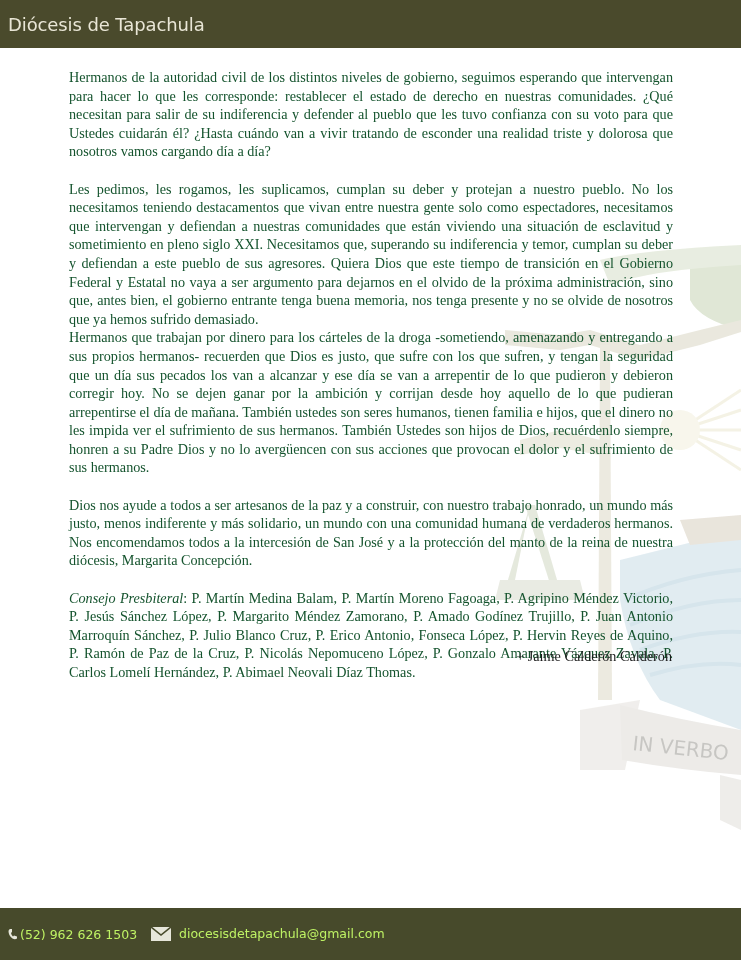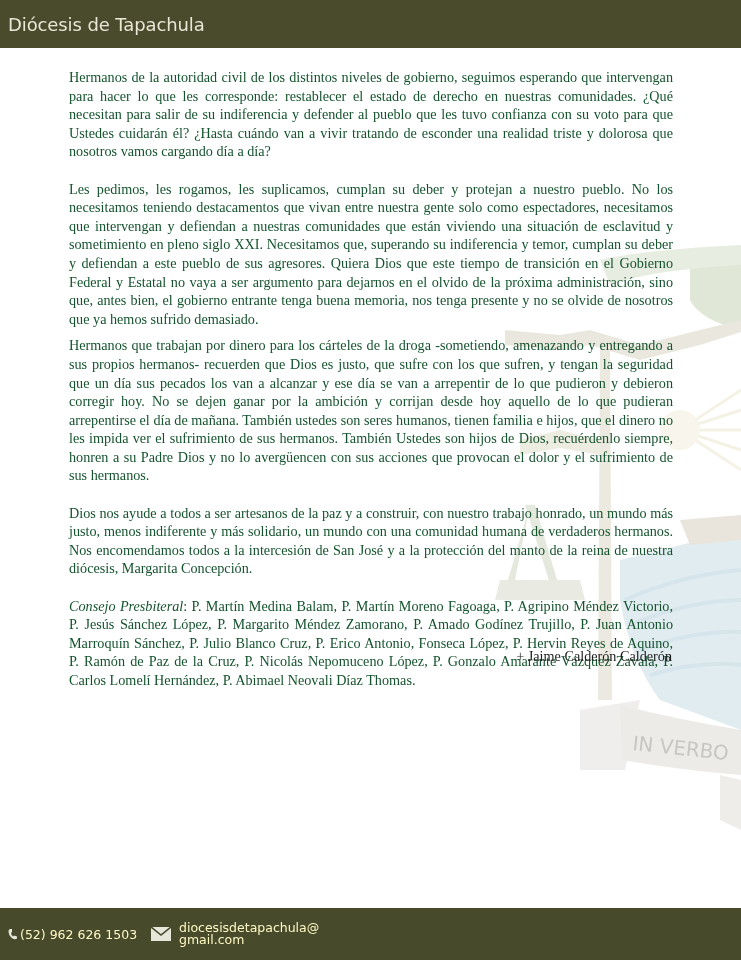--- a/index.html
+++ b/index.html
@@ -17,34 +17,34 @@
   }
 
   .watermark { position: absolute; left: 0; top: 0; width: 741px; height: 960px; pointer-events: none; }
 
   .content {
     position: absolute; left: 69px; top: 68px; width: 604px;
     font-size: 14.2px; line-height: 18.6px; text-align: justify;
     color: #14532d;
   }
   .para { margin-bottom: 18.6px; }
-  .para.tight { margin-bottom: 8px; }
+  .para.tight { margin-bottom: 0; }
   .para.italic-lead em { font-style: italic; }
 
   .signature {
     position: absolute; right: 69px; top: 648px;
     font-size: 14.2px; text-align: right; color: #1c1c1c;
   }
   .signature .title-line { margin-top: 15px; }
 
   .footer {
     position: absolute; left: 0; top: 908px; width: 741px; height: 52px;
     background: #474a2b;
     display: flex; align-items: center;
-    font-family: "DejaVu Sans", sans-serif; color: #fef9c3;
+    font-family: "DejaVu Sans", sans-serif; color: #bef264;
   }
   .f-item { display: flex; align-items: center; position: absolute; top: 0; height: 52px; }
   .f-phone { left: 8px; font-size: 12.5px; }
   .f-email { left: 151px; font-size: 12.5px; line-height: 12px; }
   .f-web { left: 350px; font-size: 12.5px; }
   .f-addr { left: 545px; font-size: 10.5px; line-height: 11px; }
   .f-icon { display: inline-flex; align-items: center; justify-content: center; margin-right: 6px; }
 </style>
 </head>
 <body>
@@ -114,20 +114,20 @@
     <span>(52) 962 626 1503</span>
   </div>
 
   <div class="f-item f-email">
     <span class="f-icon" style="margin-right:8px;">
       <svg width="20" height="14" viewBox="0 0 20 14">
           <rect x="0" y="0" width="20" height="14" fill="#e6e6da"></rect>
           <path d="M0 0 L10 8 L20 0" stroke="#474a2b" stroke-width="1.6" fill="none"></path>
         </svg>
     </span>
-    <span style="display:flex;flex-direction:column;">
+    <span style="display:flex;flex-direction:row;">
       <span>diocesisdetapachula@</span>
       <span>gmail.com</span>
     </span>
   </div>
 
 
 </div>
 
 </body></html>

